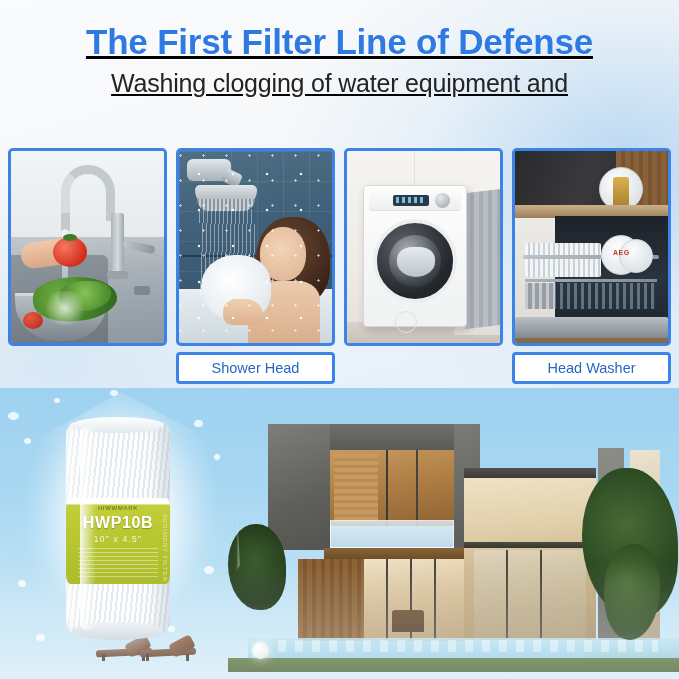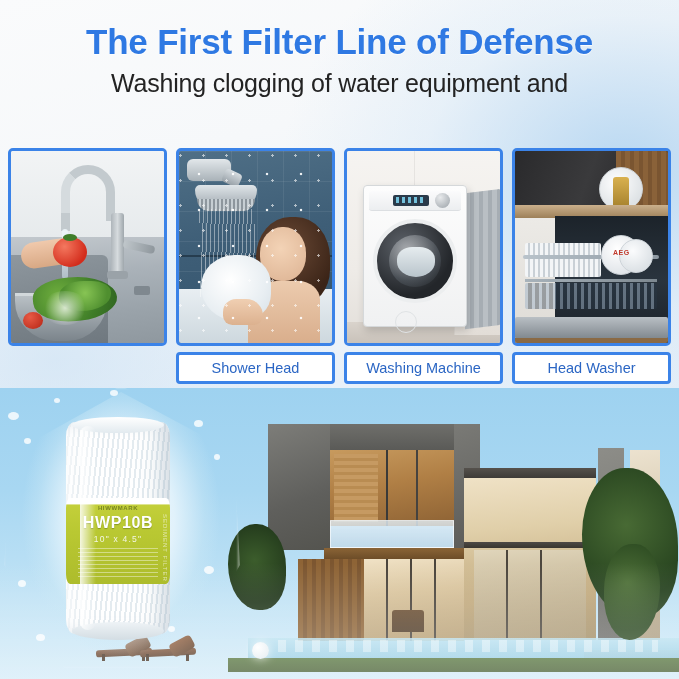--- a/index.html
+++ b/index.html
@@ -13,21 +13,21 @@
   #page { position:relative; width:679px; height:679px; overflow:hidden; }
 
   
   .top-section{
     position:absolute; left:0; top:0; width:679px; height:392px;
     background:
       radial-gradient(ellipse 70% 90% at 92% 42%, rgba(176,211,240,.85) 0%, rgba(205,227,245,.35) 42%, rgba(255,255,255,0) 72%),
       radial-gradient(ellipse 60% 70% at 8% 92%, rgba(198,222,242,.55) 0%, rgba(255,255,255,0) 70%),
       linear-gradient(165deg,#fafbfc 0%,#f6f8fa 35%,#eef4fa 65%,#e3eef8 100%);
   }
-  .heading-wrap{ position:absolute; left:0; top:22px; width:679px; text-align:center; }
+  .heading-wrap{ position:absolute; left:0; top:22px; width:679px; text-align:center;text-decoration:underline; }
   .title{
     font-size:35px; font-weight:bold; color:#2f79e3; letter-spacing:-0.2px;
     line-height:1.15; white-space:nowrap;
     text-shadow:0 1px 1px rgba(255,255,255,.9);
   }
   .subtitle{
     margin-top:7px;
     font-size:25px; font-weight:normal; color:#232323; line-height:1.18;
     letter-spacing:-0.2px;
   }
@@ -398,21 +398,20 @@
           <div class="machine"></div>
           <div class="panel"></div>
           <div class="display"></div>
           <div class="dispseg"></div>
           <div class="knob"></div>
           <div class="door"></div>
           <div class="glass"></div>
           <div class="clothes"></div>
           <div class="badge"></div>
         </div>
-        <div class="caption">Washing Machine</div>
       </div>
 
       <div class="card">
         <div class="photo p4">
           <div class="upperwall"></div>
           <div class="woodpanel"></div>
           <div class="plateTop"></div>
           <div class="vase"></div>
           <div class="counter"></div>
           <div class="cabinet"></div>

